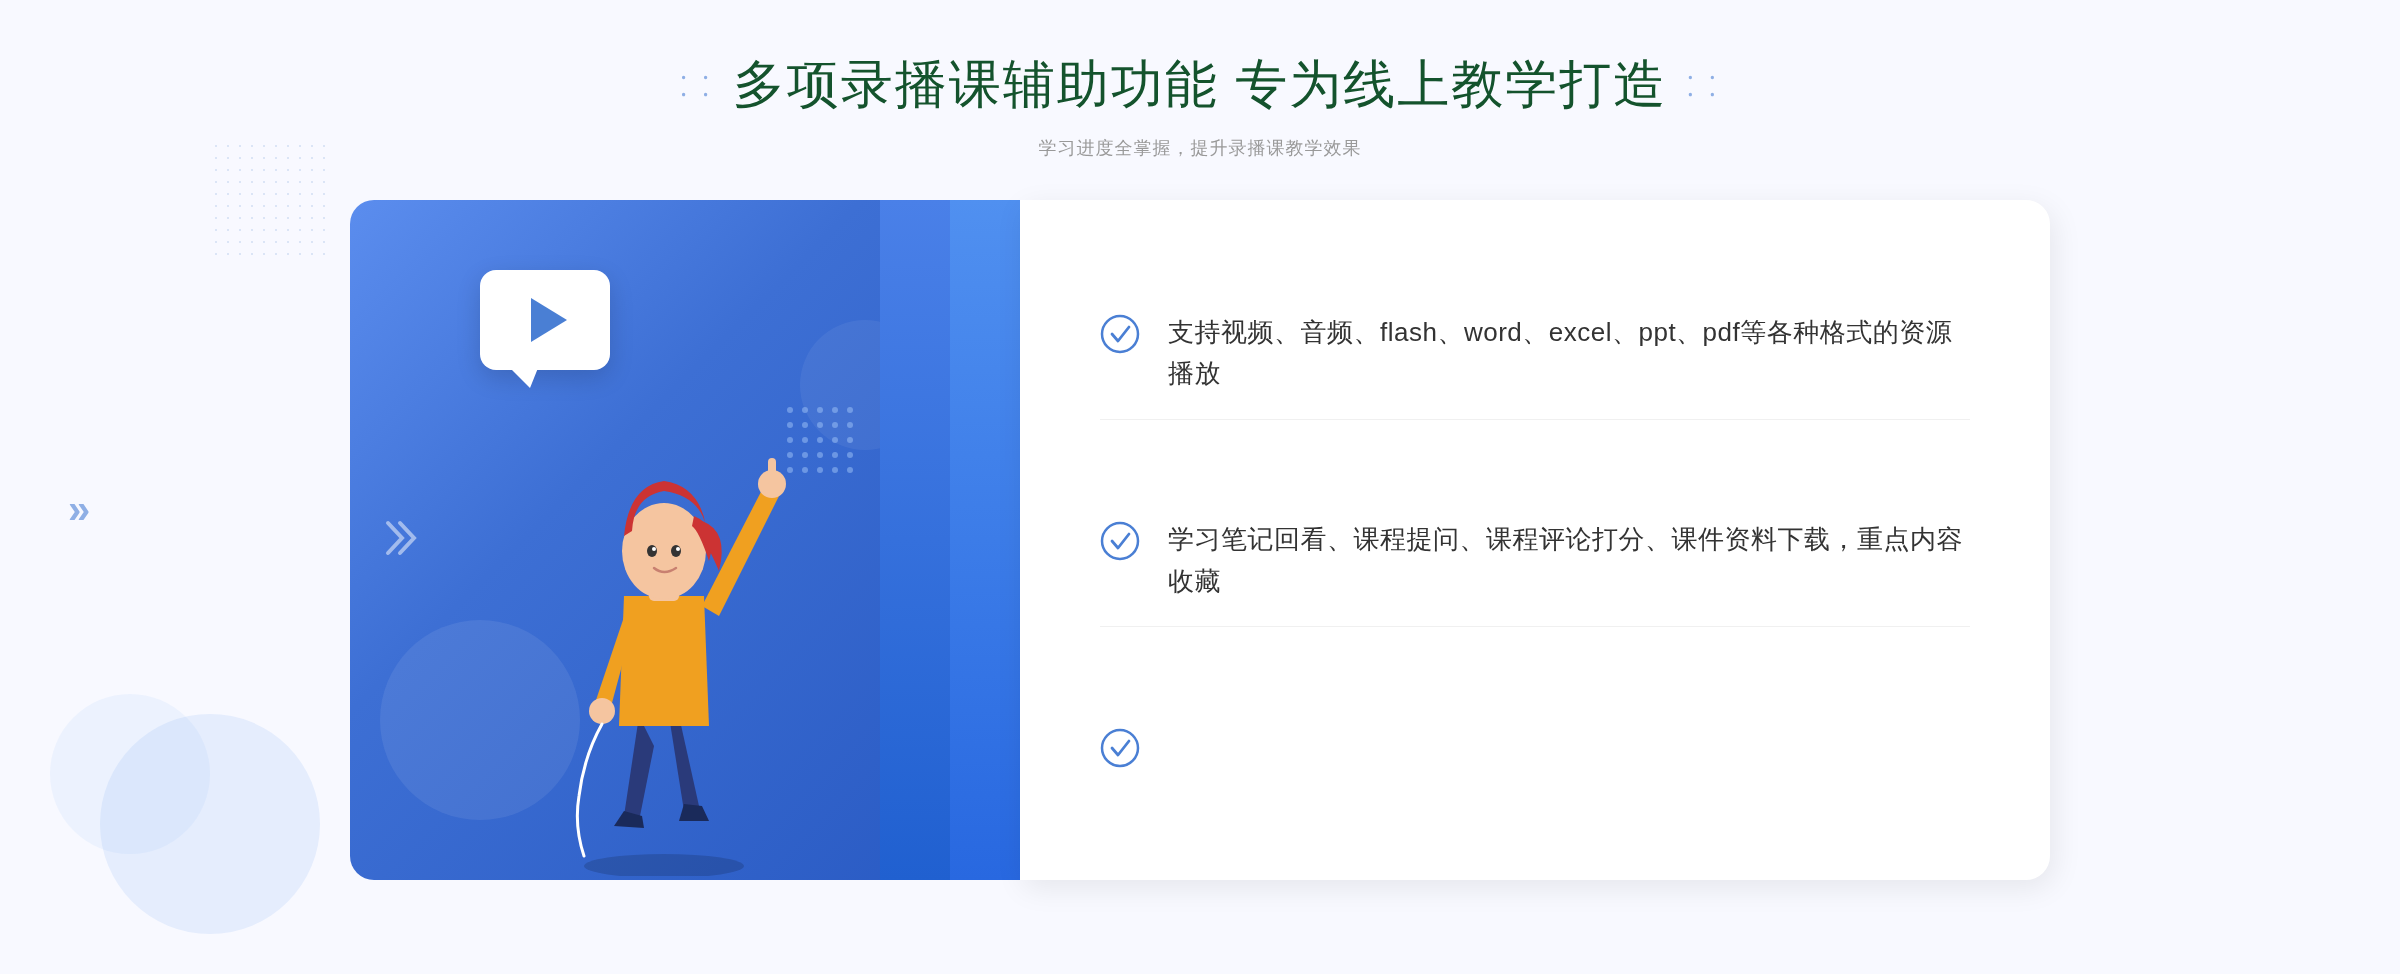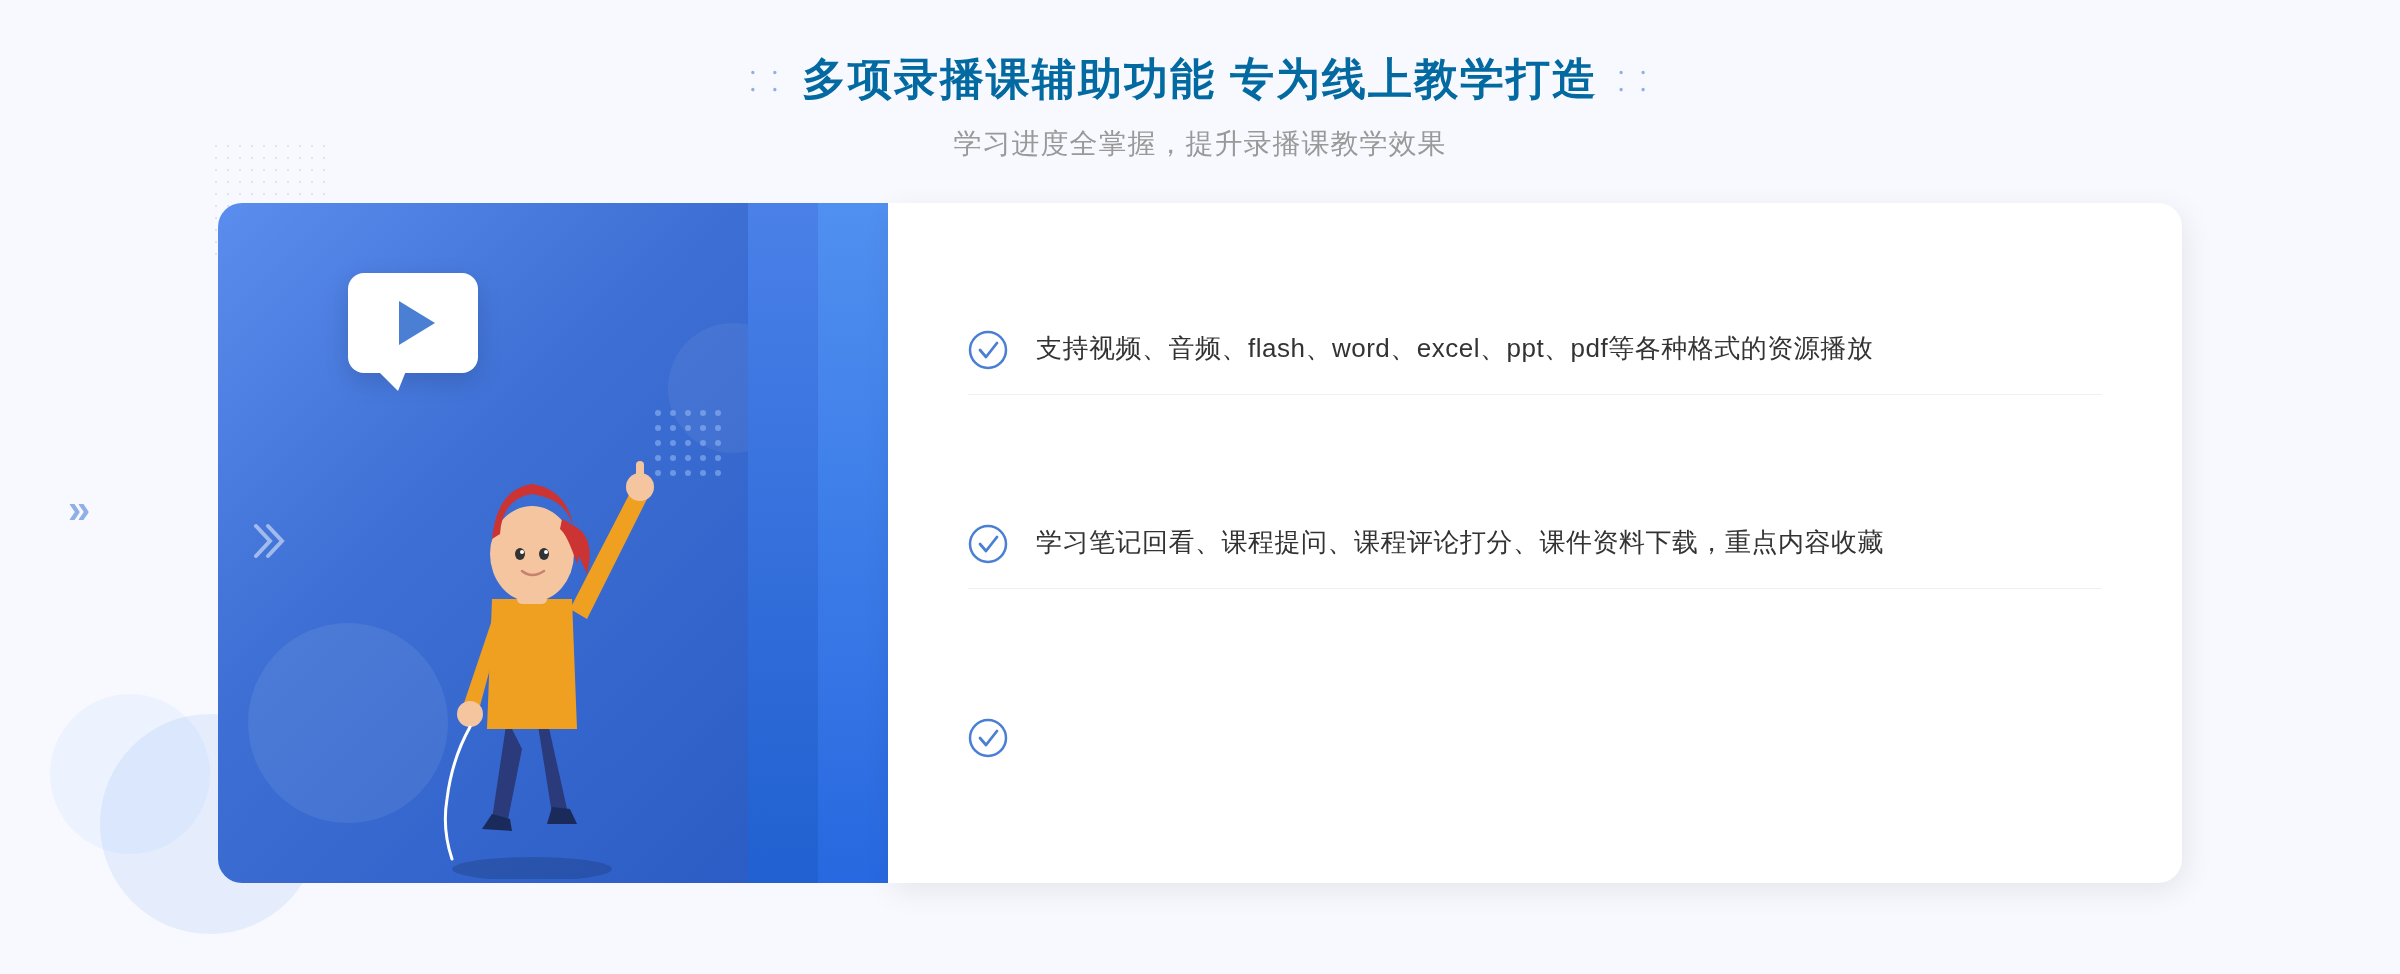--- a/index.html
+++ b/index.html
@@ -59,38 +59,38 @@
     }
 
     .header-deco {
       color: #4a7fd4;
       font-size: 28px;
       letter-spacing: 4px;
       opacity: 0.6;
     }
 
     .header-title {
-      font-size: 44px;
-      font-weight: 700;
-      color: #0369a1;
+      font-size: 52px;
+      font-weight: 400;
+      color: #14532d;
       letter-spacing: 2px;
     }
 
     .header-subtitle {
-      font-size: 28px;
+      font-size: 18px;
       color: #999999;
       letter-spacing: 1px;
     }
 
     
     .main-content {
       display: flex;
       align-items: stretch;
       margin-top: 40px;
-      width: 1964px;
+      width: 1700px;
       position: relative;
       z-index: 2;
     }
 
     
     .illustration-panel {
       width: 600px;
       min-height: 680px;
       background: linear-gradient(135deg, #5b8dee 0%, #3d6fd4 40%, #2a5bc4 100%);
       border-radius: 24px 0 0 24px;

